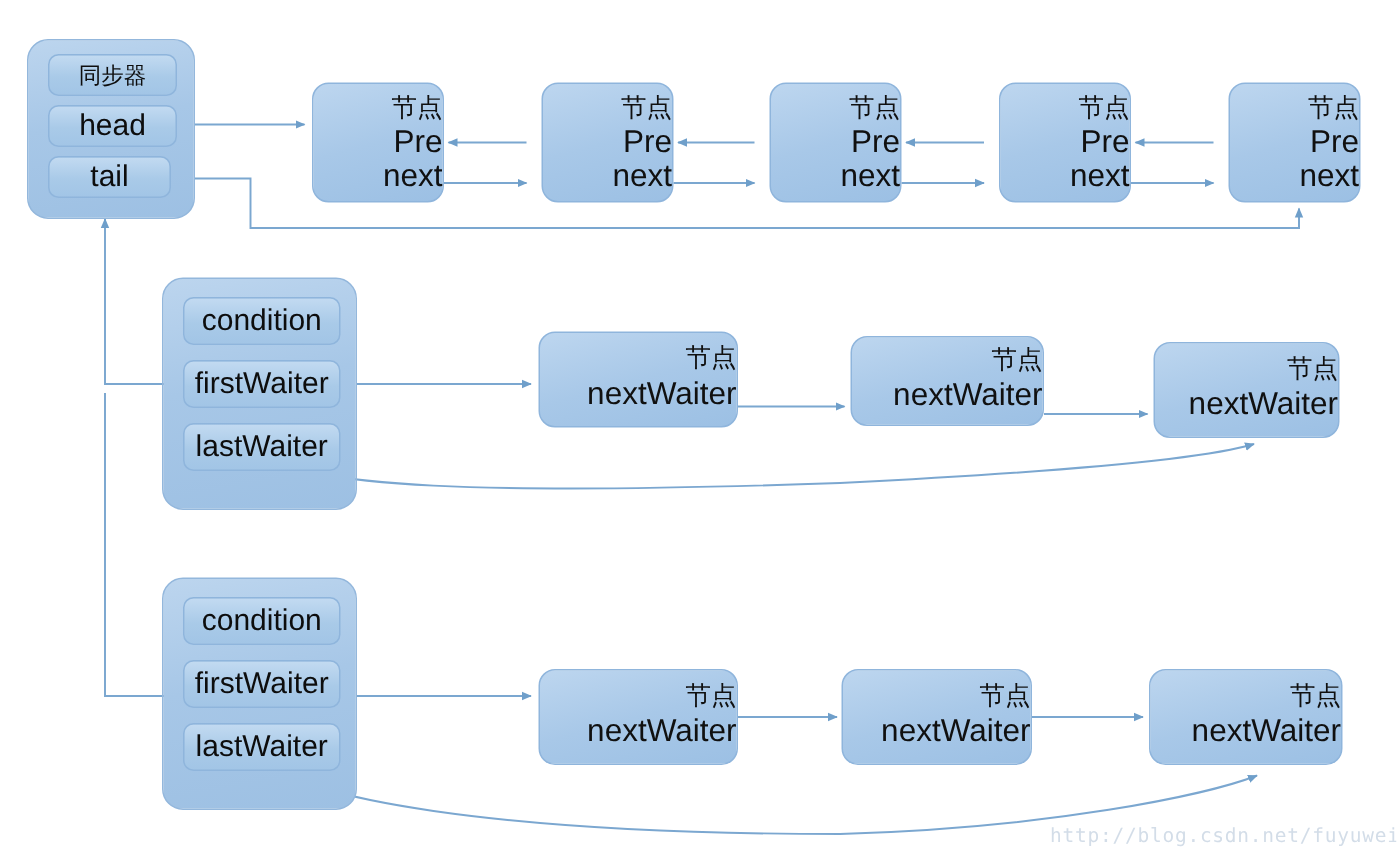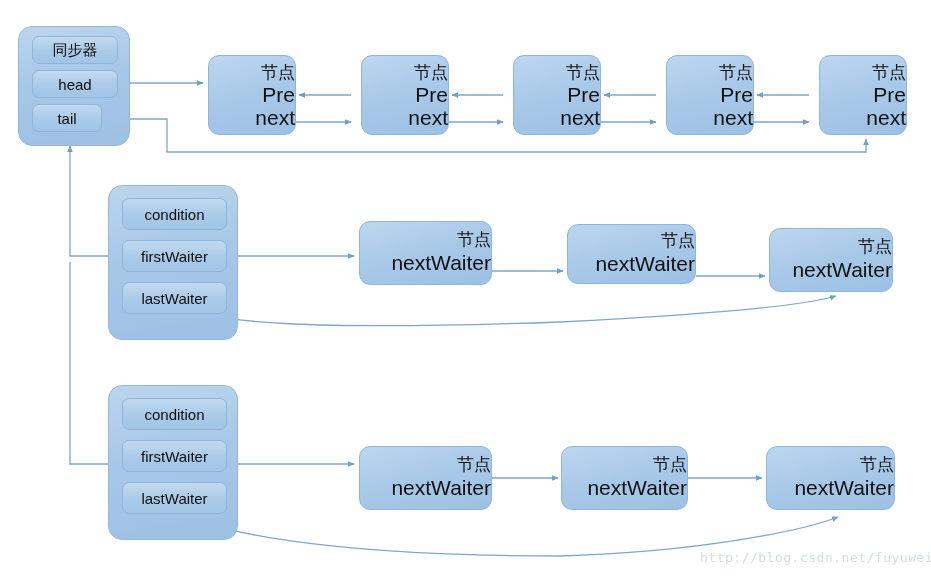--- a/index.html
+++ b/index.html
@@ -39,21 +39,21 @@
   .chip {
     position: absolute;
     border-radius: 7px;
     background: linear-gradient(180deg, #c2daf1 0%, #a9cae8 55%, #a2c5e6 100%);
     border: 1px solid #8fb5dc;
     box-sizing: border-box;
     display: flex;
     align-items: center;
     justify-content: center;
     color: #0d0d0d;
-    font-size: 15px;
+    font-size: 20px;
     line-height: 1;
     white-space: nowrap;
   }
   .chip.cjk {
     font-family: "DejaVu Sans", "Liberation Sans", sans-serif;
     font-size: 15px;
   }
 
   
   .node {
@@ -139,21 +139,21 @@
       <path d="M492,478 L558,478" marker-end="url(#ah)"></path>
       <path d="M688,478 L762,478" marker-end="url(#ah)"></path>
 
       <path d="M174,505 C196,532 330,556 560,556 C700,552 805,530 838,517" marker-end="url(#ah)"></path>
     </g>
   </svg>
 
   <div class="group-box" style="left:18px; top:26px; width:112px; height:120px;">
     <div class="chip cjk" style="left:13px; top:9px; width:86px; height:28px;">同步器</div>
     <div class="chip" style="left:13px; top:43px; width:86px; height:28px;">head</div>
-    <div class="chip" style="left:13px; top:77px; width:70px; height:28px;">tail</div>
+    <div class="chip" style="left:13px; top:77px; width:82px; height:28px;">tail</div>
   </div>
 
   <div class="node n3" style="left:208px; top:55px; width:88px; height:80px;">
     <span class="cn">节点</span>
     <span class="en">Pre</span>
     <span class="en">next</span>
   </div>
   <div class="node n3" style="left:361px; top:55px; width:88px; height:80px;">
     <span class="cn">节点</span>
     <span class="en">Pre</span>

